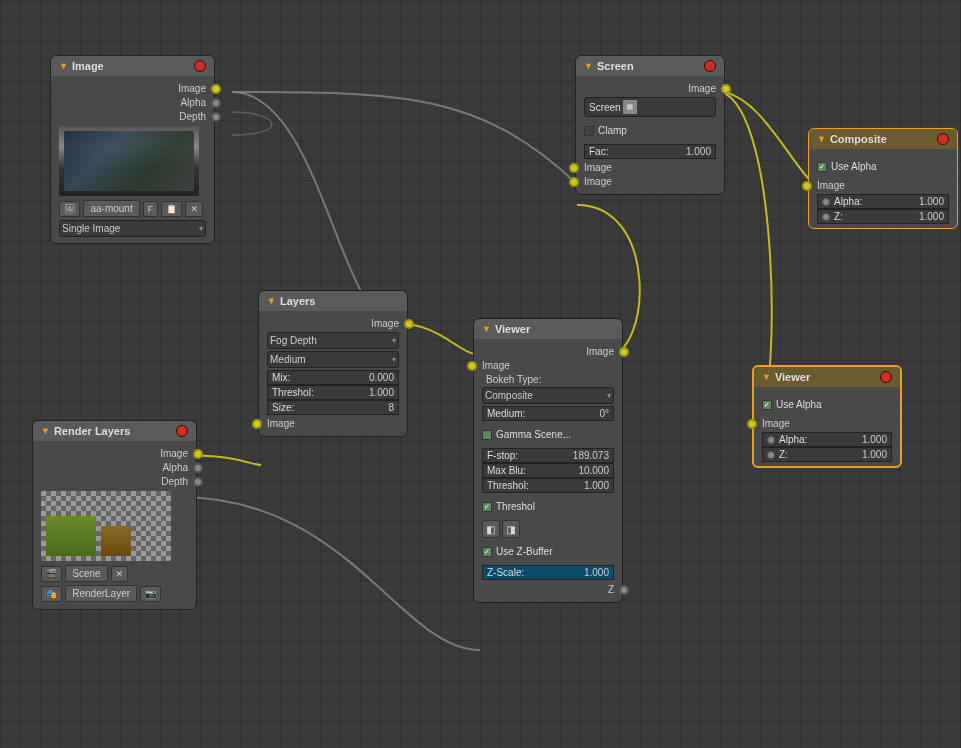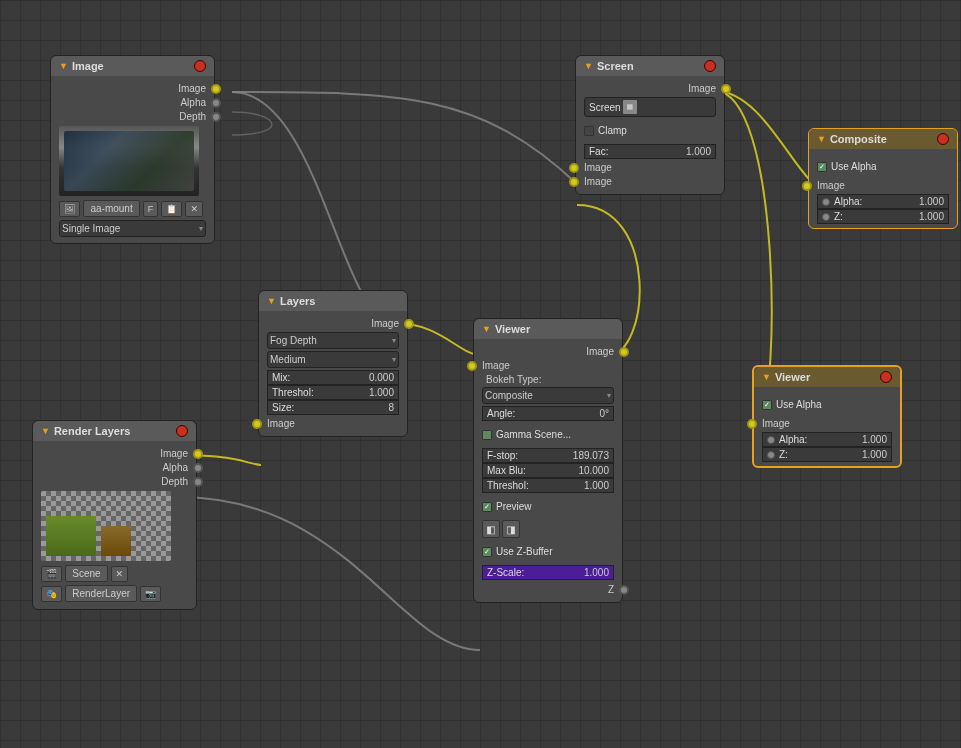--- a/index.html
+++ b/index.html
@@ -416,52 +416,52 @@
     <div class="socket-row">
       <div class="socket yellow left" style="left:-15px;"></div>
       <span class="socket-label">Image</span>
     </div>
     <div style="font-size:10px;color:#ccc;margin:2px 4px;">Bokeh Type:</div>
     <div class="dropdown">
       <span>Composite</span>
       <span class="arrow-r">▾</span>
     </div>
     <div class="slider-row">
-      <span class="label">Angle:</span>
+      <span class="label">Medium:</span>
       <span class="value">0°</span>
     </div>
     <div class="checkbox-row">
       <div class="checkbox-box"></div>
       <span>Gamma Scene...</span>
     </div>
     <div class="slider-row">
       <span class="label">F-stop:</span>
       <span class="value">189.073</span>
     </div>
     <div class="slider-row">
       <span class="label">Max Blu:</span>
       <span class="value">10.000</span>
     </div>
     <div class="slider-row">
       <span class="label">Threshol:</span>
       <span class="value">1.000</span>
     </div>
     <div class="checkbox-row">
       <div class="checkbox-box">✓</div>
-      <span>Preview</span>
+      <span>Threshol</span>
     </div>
     <div class="preview-icons">
       <div class="preview-icon-btn">◧</div>
       <div class="preview-icon-btn">◨</div>
     </div>
     <div class="checkbox-row">
       <div class="checkbox-box">✓</div>
       <span>Use Z-Buffer</span>
     </div>
-    <div class="slider-row" style="background:#4c1d95;">
+    <div class="slider-row" style="background:#0c4a6e;">
       <span class="label">Z-Scale:</span>
       <span class="value">1.000</span>
     </div>
     <div class="socket-row output" style="margin-top:4px;">
       <span class="socket-label">Z</span>
       <div class="socket gray right" style="right:-15px;"></div>
     </div>
   </div>
 </div>
 

